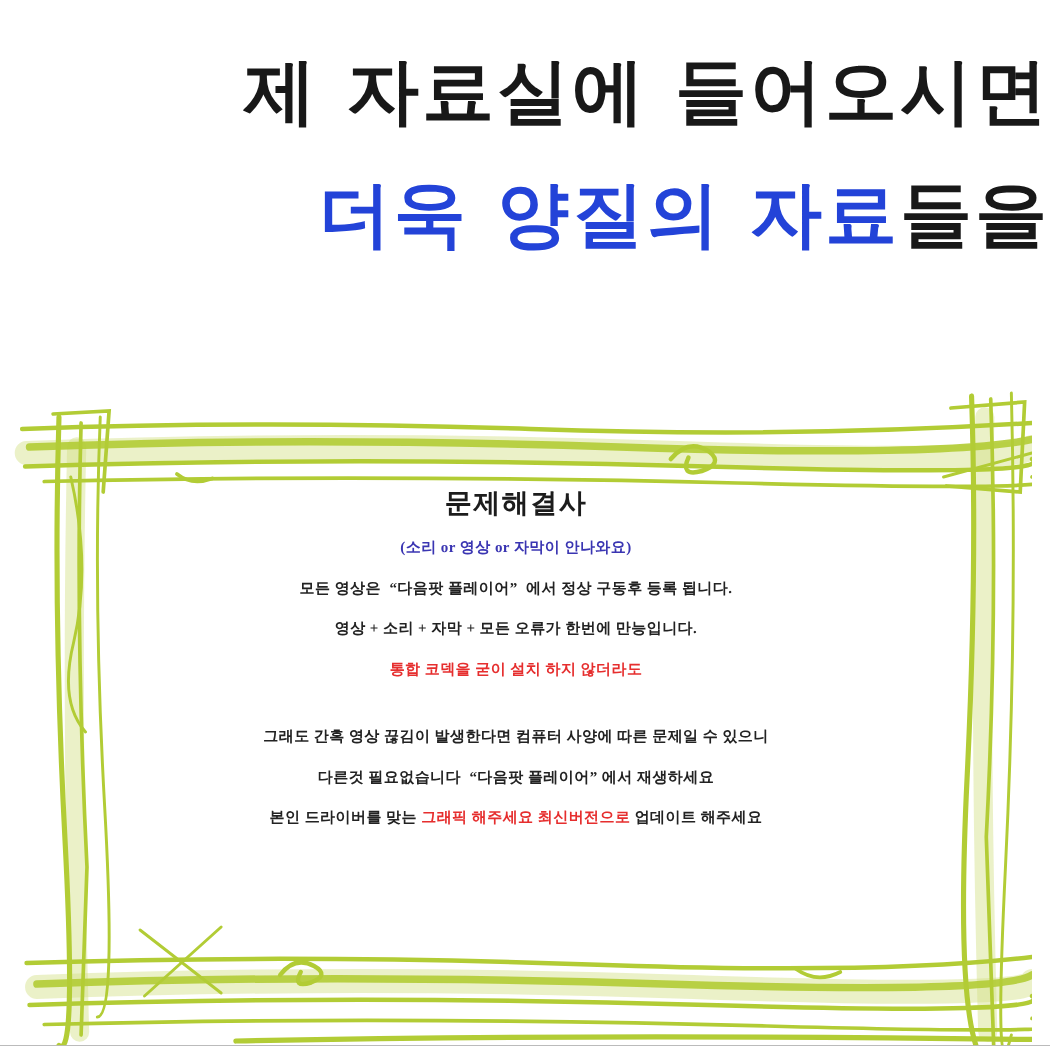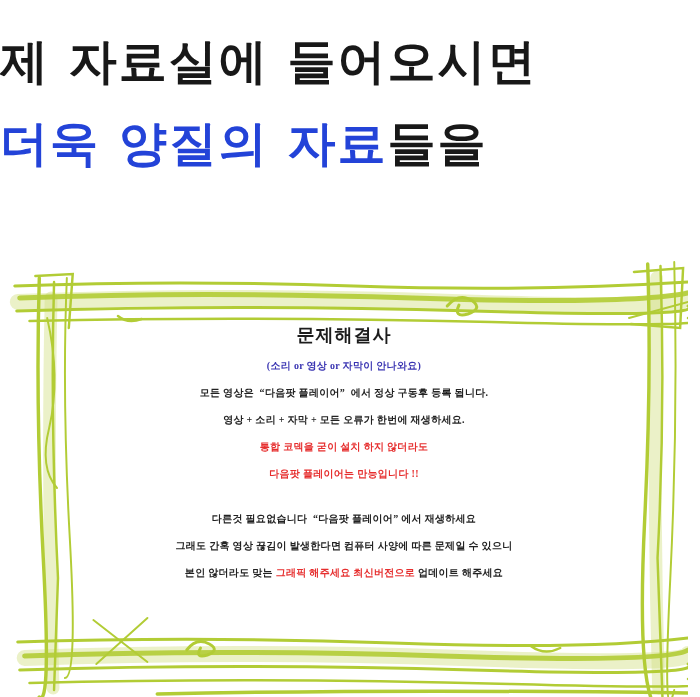--- a/index.html
+++ b/index.html
@@ -19,21 +19,21 @@
     margin:0 auto;
     background:var(--paper);
     overflow:hidden;
     font-family:"DejaVu Sans","Liberation Sans",sans-serif;
   }
 
   
   .headline{
     position:absolute;top:0;left:0;right:0;
     padding-top:20px;
-    text-align:left;
+    text-align:right;
   }
   .hl{
     height:82px;line-height:82px;
     font-family:"DejaVu Serif","Liberation Serif",serif;
     font-size:48px;font-weight:600;
     color:var(--ink);
     letter-spacing:2px;
     white-space:nowrap;
   }
   .hl .accent{color:var(--headline-blue);}
@@ -113,25 +113,24 @@
       <path d="M95,362 L150,404" stroke-width="2"></path>
       <path d="M150,360 L98,406" stroke-width="2"></path>
       <path d="M540,388 q14,10 30,2" stroke-width="2.5"></path>
     </svg>
 
     <div class="box-content">
       <div class="box-title">문제해결사</div>
 
       <div class="line blue">(소리 or 영상 or 자막이 안나와요)</div>
       <div class="line">모든 영상은  “다음팟 플레이어”  에서 정상 구동후 등록 됩니다.</div>
-      <div class="line">영상 + 소리 + 자막 + 모든 오류가 한번에 재생하세요.</div>
+      <div class="line">영상 + 소리 + 자막 + 모든 오류가 한번에 만능입니다.</div>
       <div class="line red">통합 코덱을 굳이 설치 하지 않더라도</div>
-      <div class="line red">다음팟 플레이어는 만능입니다 !!</div>
 
       <div class="spacer"></div>
 
+      <div class="line">그래도 간혹 영상 끊김이 발생한다면 컴퓨터 사양에 따른 문제일 수 있으니</div>
       <div class="line">다른것 필요없습니다  “다음팟 플레이어” 에서 재생하세요</div>
-      <div class="line">그래도 간혹 영상 끊김이 발생한다면 컴퓨터 사양에 따른 문제일 수 있으니</div>
-      <div class="line"><span>본인 않더라도 맞는 </span><span class="red">그래픽 해주세요 최신버전으로</span><span> 업데이트 해주세요</span></div>
+      <div class="line"><span>본인 드라이버를 맞는 </span><span class="red">그래픽 해주세요 최신버전으로</span><span> 업데이트 해주세요</span></div>
     </div>
 
   </section>
 </div>
 
 </body></html>

